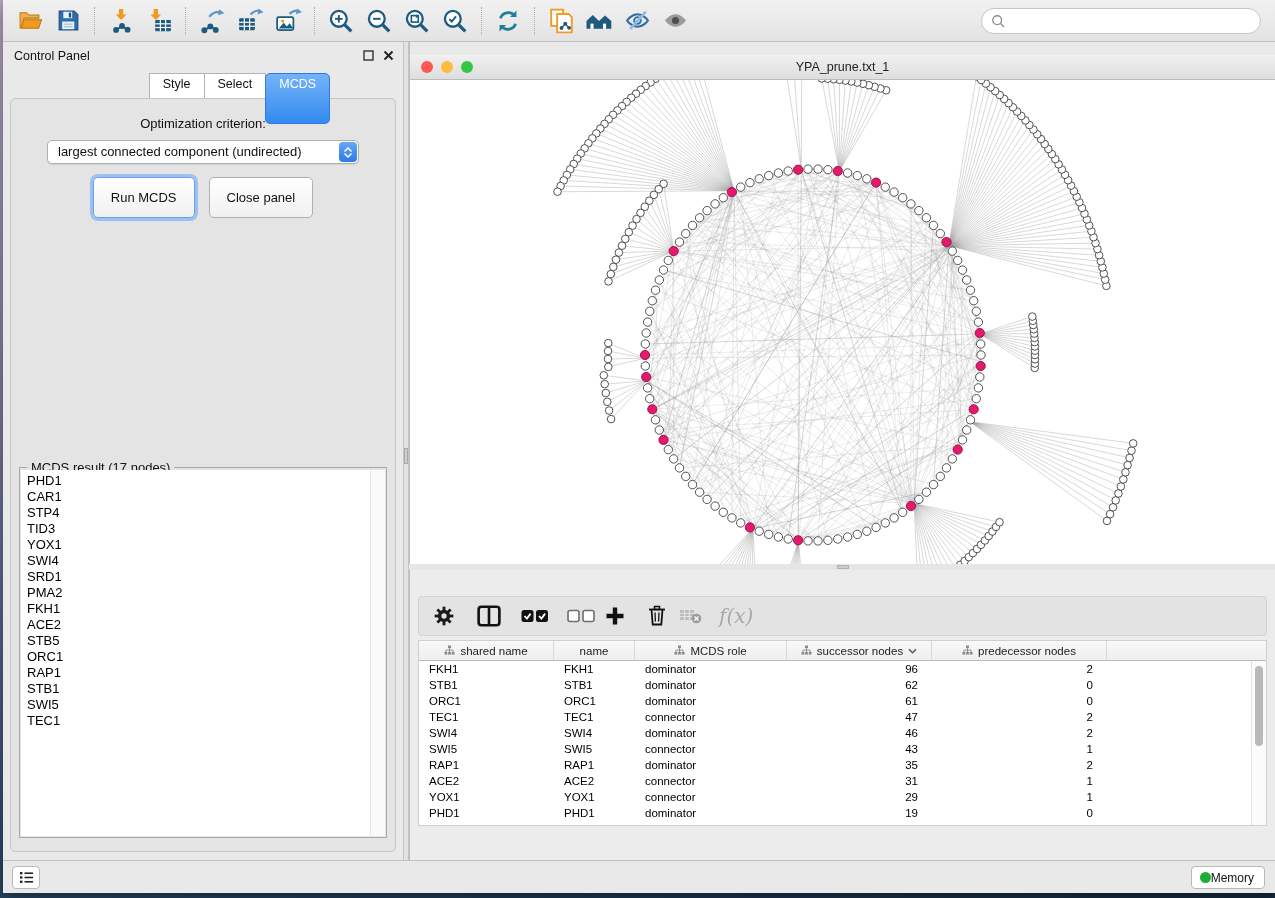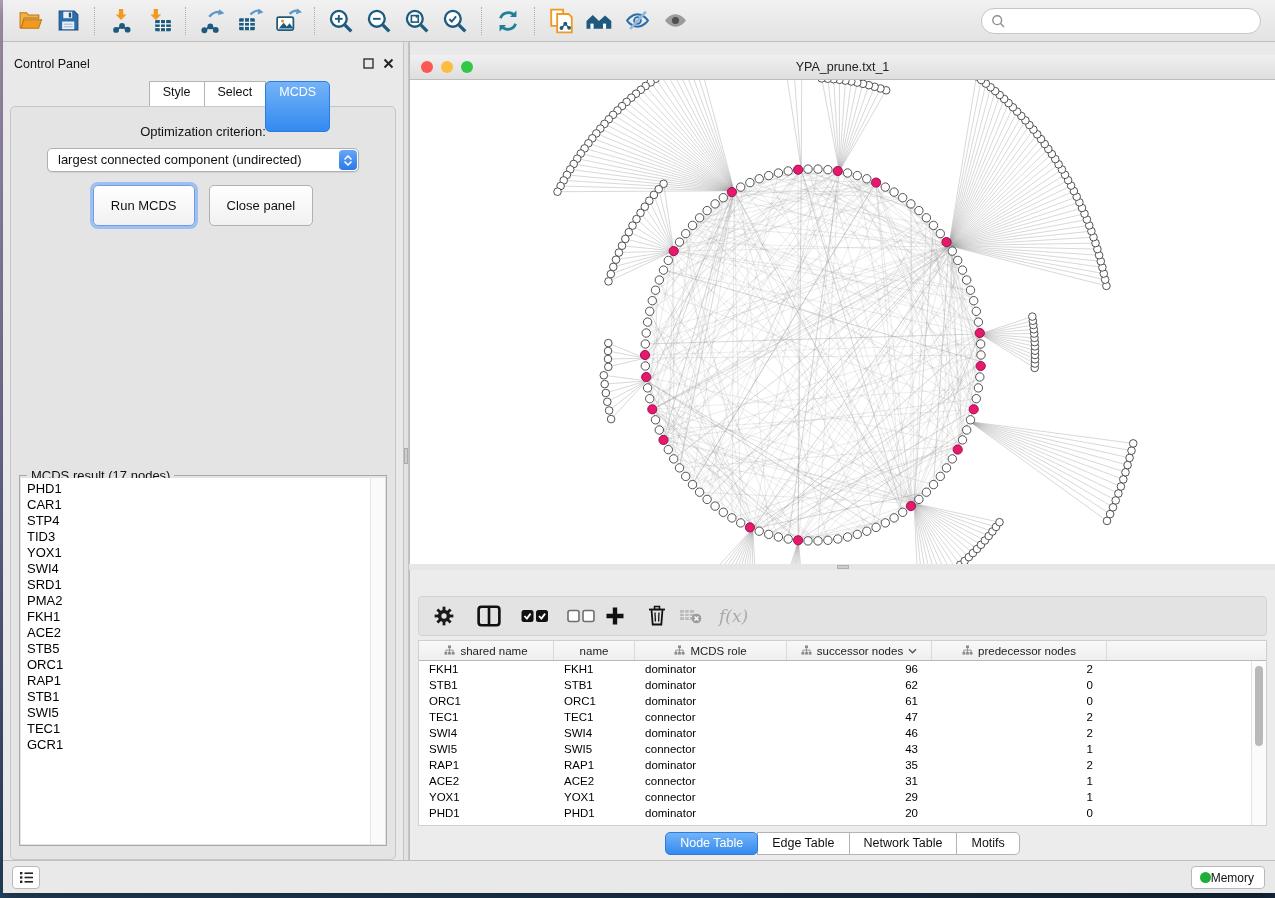--- a/index.html
+++ b/index.html
@@ -18,21 +18,21 @@
     background:transparent; border:none; cursor:pointer; }
   .tb-sep { width:1px; height:28px; border-left:1px dotted #adadad; margin:0 7px; }
   .searchbox { position:absolute; right:14px; top:8px; width:280px; height:26px;
     background:#fff; border:1px solid #c6c6c6; border-radius:13px;
     display:flex; align-items:center; padding-left:9px; }
   .searchbox input { border:none; outline:none; flex:1; font-size:12px; background:transparent; height:20px; }
 
   .main { position:absolute; left:0; top:42px; width:1272px; height:818px; }
 
   
-  .cp { position:absolute; left:0; top:8px; width:400px; height:818px; background:#e9e9e9; }
+  .cp { position:absolute; left:0; top:0; width:400px; height:818px; background:#e9e9e9; }
   .panel-head { position:relative; height:28px; }
   .panel-title { position:absolute; left:11px; top:7px; font-size:12.5px; color:#111; }
   .winbtns { position:absolute; right:9px; top:8px; display:flex; gap:9px; align-items:center; }
   .cp-tabs { position:absolute; left:0; top:31px; width:100%; display:flex; justify-content:center; }
   .cp-tab { font-size:12.5px; padding:3px 13px 4px; background:#fff; border:1px solid #b3b3b3;
     margin-left:-1px; color:#111; cursor:pointer; position:relative; }
   .cp-tab:first-child { border-radius:5px 0 0 5px; margin-left:0;margin-top:28px; }
   .cp-tab:last-child { border-radius:0 5px 5px 0; }
   .cp-tab.active { background:linear-gradient(#74b3f8,#338af0); color:#fff;
     border:1px solid #2d7ce0; border-radius:5px; z-index:2; }
@@ -107,21 +107,21 @@
   
   .statusbar { position:absolute; left:0; bottom:0; width:100%; height:33px; background:#e9e9e9;
     border-top:1px solid #bfbfbf; }
   .sb-list { position:absolute; left:9px; top:5px; width:28px; height:23px; background:#fff;
     border:1px solid #b9b9b9; border-radius:4px; display:flex; align-items:center; justify-content:center; cursor:pointer; }
   .sb-mem { position:absolute; right:10px; top:5px; height:23px; padding:0 10px 0 8px;
     background:#fff; border:1px solid #b9b9b9; border-radius:4px; display:flex; align-items:center;
     font-size:12px; color:#111; cursor:pointer;justify-content:flex-end; }
   .sb-mem .dot { width:11px; height:11px; border-radius:50%; }
   .fx-label { font-family:"DejaVu Serif","Liberation Serif",serif; font-style:italic;
-    font-size:17px; color:#9e9e9e; }
+    font-size:20px; color:#9e9e9e; }
 </style>
 </head>
 <body>
 
 <div class="desktop">
   <div class="app">
 
     <div class="toolbar">
       <span id="tb-icons" style="display:flex;align-items:center;">
           <button class="tb-btn">
@@ -340,21 +340,20 @@
                 <div>SRD1</div>
                 <div>PMA2</div>
                 <div>FKH1</div>
                 <div>ACE2</div>
                 <div>STB5</div>
                 <div>ORC1</div>
                 <div>RAP1</div>
                 <div>STB1</div>
                 <div>SWI5</div>
                 <div>TEC1</div>
-                <div>GCR1</div>
               </div>
             <div class="result-scroll"></div>
           </div>
         </div>
       </div>
 
       <div class="vsplit">
           <div class="grip"></div>
         </div>
 
@@ -1395,34 +1394,28 @@
                 <div class="td" style="width: 135px; flex: 0 0 135px; padding-left: 10px;">YOX1</div>
                 <div class="td" style="width: 81px; flex: 0 0 81px; padding-left: 10px;">YOX1</div>
                 <div class="td" style="width: 152px; flex: 0 0 152px; padding-left: 10px;">connector</div>
                 <div class="td" style="width: 145px; flex: 0 0 145px; text-align: right; padding-right: 14px;">29</div>
                 <div class="td" style="width: 175px; flex: 0 0 175px; text-align: right; padding-right: 14px;">1</div>
               </div>
               <div class="tr">
                 <div class="td" style="width: 135px; flex: 0 0 135px; padding-left: 10px;">PHD1</div>
                 <div class="td" style="width: 81px; flex: 0 0 81px; padding-left: 10px;">PHD1</div>
                 <div class="td" style="width: 152px; flex: 0 0 152px; padding-left: 10px;">dominator</div>
-                <div class="td" style="width: 145px; flex: 0 0 145px; text-align: right; padding-right: 14px;">20</div>
+                <div class="td" style="width: 145px; flex: 0 0 145px; text-align: right; padding-right: 14px;">19</div>
                 <div class="td" style="width: 175px; flex: 0 0 175px; text-align: right; padding-right: 14px;">0</div>
               </div>
             </div>
           <div class="tp-scroll">
               <div class="thumb"></div>
             </div>
         </div>
-        <div class="tp-tabs" id="tp-tabs">
-            <span class="tp-tab active">Node Table</span>
-            <span class="tp-tab">Edge Table</span>
-            <span class="tp-tab">Network Table</span>
-            <span class="tp-tab">Motifs</span>
-          </div>
       </div>
     </div>
 
     <div class="statusbar">
       <button class="sb-list">
         <svg width="17" height="15" viewBox="0 0 17 15">
           <g fill="#222">
               <rect x="2" y="2" width="2.4" height="2.4"></rect>
               <rect x="2" y="6.3" width="2.4" height="2.4"></rect>
               <rect x="2" y="10.6" width="2.4" height="2.4"></rect>

